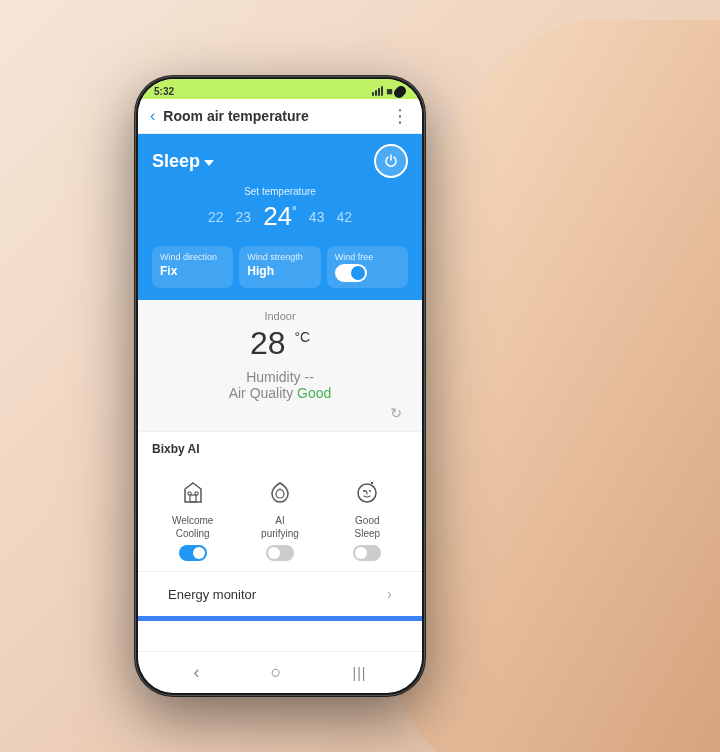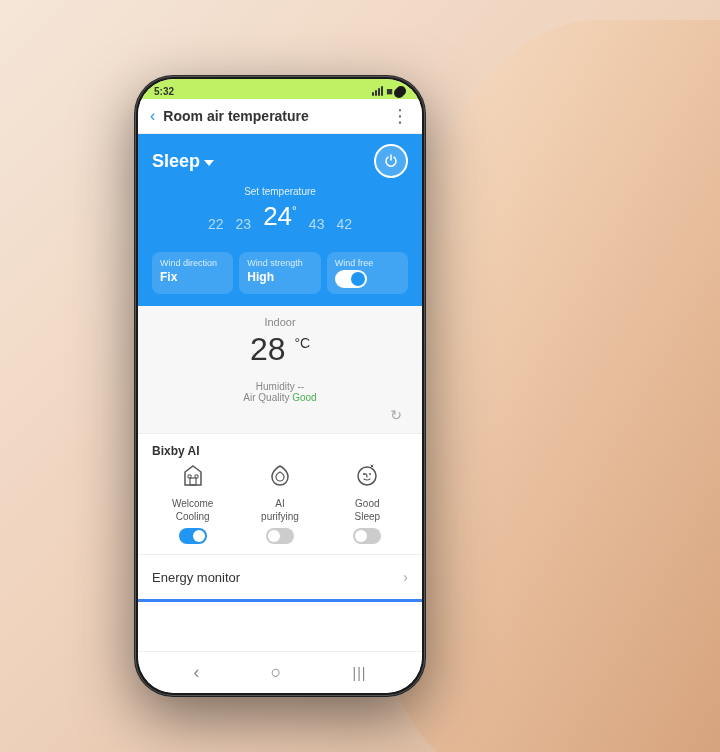--- a/index.html
+++ b/index.html
@@ -178,23 +178,23 @@
     .set-temp-label {
       text-align: center;
       font-size: 10px;
       color: rgba(255,255,255,0.85);
       margin-bottom: 4px;
     }
 
     .temp-row {
       display: flex;
       justify-content: center;
-      align-items: flex-end;
+      align-items: center;
       gap: 12px;
-      margin-bottom: 20px;
+      margin-bottom: 14px;
     }
 
     .temp-num {
       font-size: 14px;
       color: rgba(255,255,255,0.65);
     }
 
     .temp-num.active {
       font-size: 26px;
       color: #fff;
@@ -279,23 +279,23 @@
       line-height: 1.1;
     }
 
     .indoor-temp sup {
       font-size: 14px;
       vertical-align: super;
     }
 
     .indoor-details {
       text-align: center;
-      font-size: 10px;
+      font-size: 14px;
       color: #888;
-      margin-top: 14px;
+      margin-top: 8px;
     }
 
     .air-quality-good {
       color: #4CAF50;
     }
 
     .refresh-row {
       display: flex;
       justify-content: flex-end;
       padding: 4px 0 0;
@@ -310,21 +310,21 @@
     .bixby-section {
       background: #fff;
       padding: 10px 14px;
       border-bottom: 1px solid #eee;
     }
 
     .bixby-title {
       font-size: 12px;
       font-weight: 600;
       color: #333;
-      margin-bottom: 0;
+      margin-bottom: 19px;
     }
 
     .bixby-items {
       display: grid;
       grid-template-columns: 1fr 1fr 1fr;
       gap: 6px;
     }
 
     .bixby-item {
       display: flex;
@@ -386,22 +386,22 @@
     .mini-toggle.off .mini-knob {
       left: 2px;
     }
 
     
     .energy-row {
       background: #fff;
       display: flex;
       align-items: center;
       justify-content: space-between;
-      padding: 14px 14px;
-      border-bottom: 3px solid #3b82f6;
+      padding: 14px 30px;
+      border-bottom: 5px solid #3b82f6;
     }
 
     .energy-text {
       font-size: 13px;
       color: #333;
       font-weight: 500;
     }
 
     .chevron-right {
       color: #aaa;

